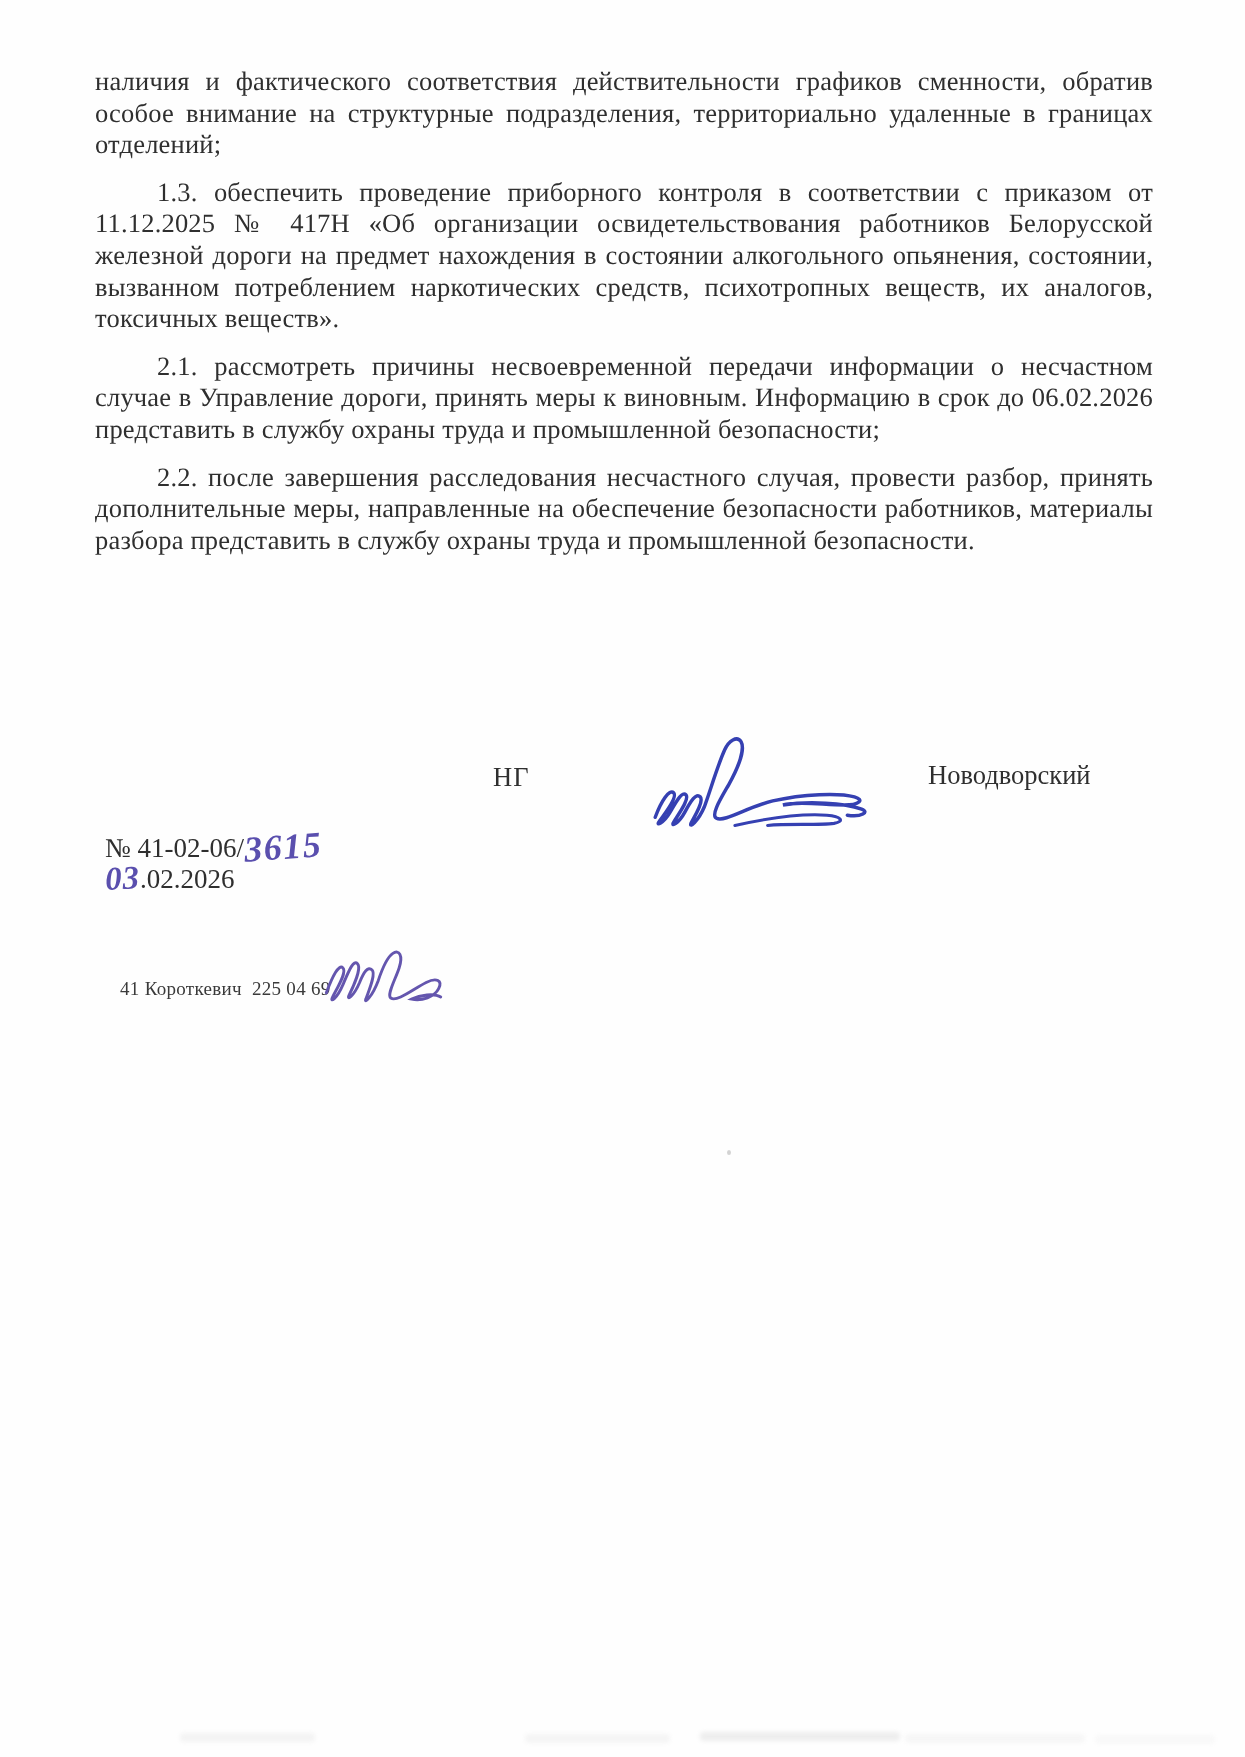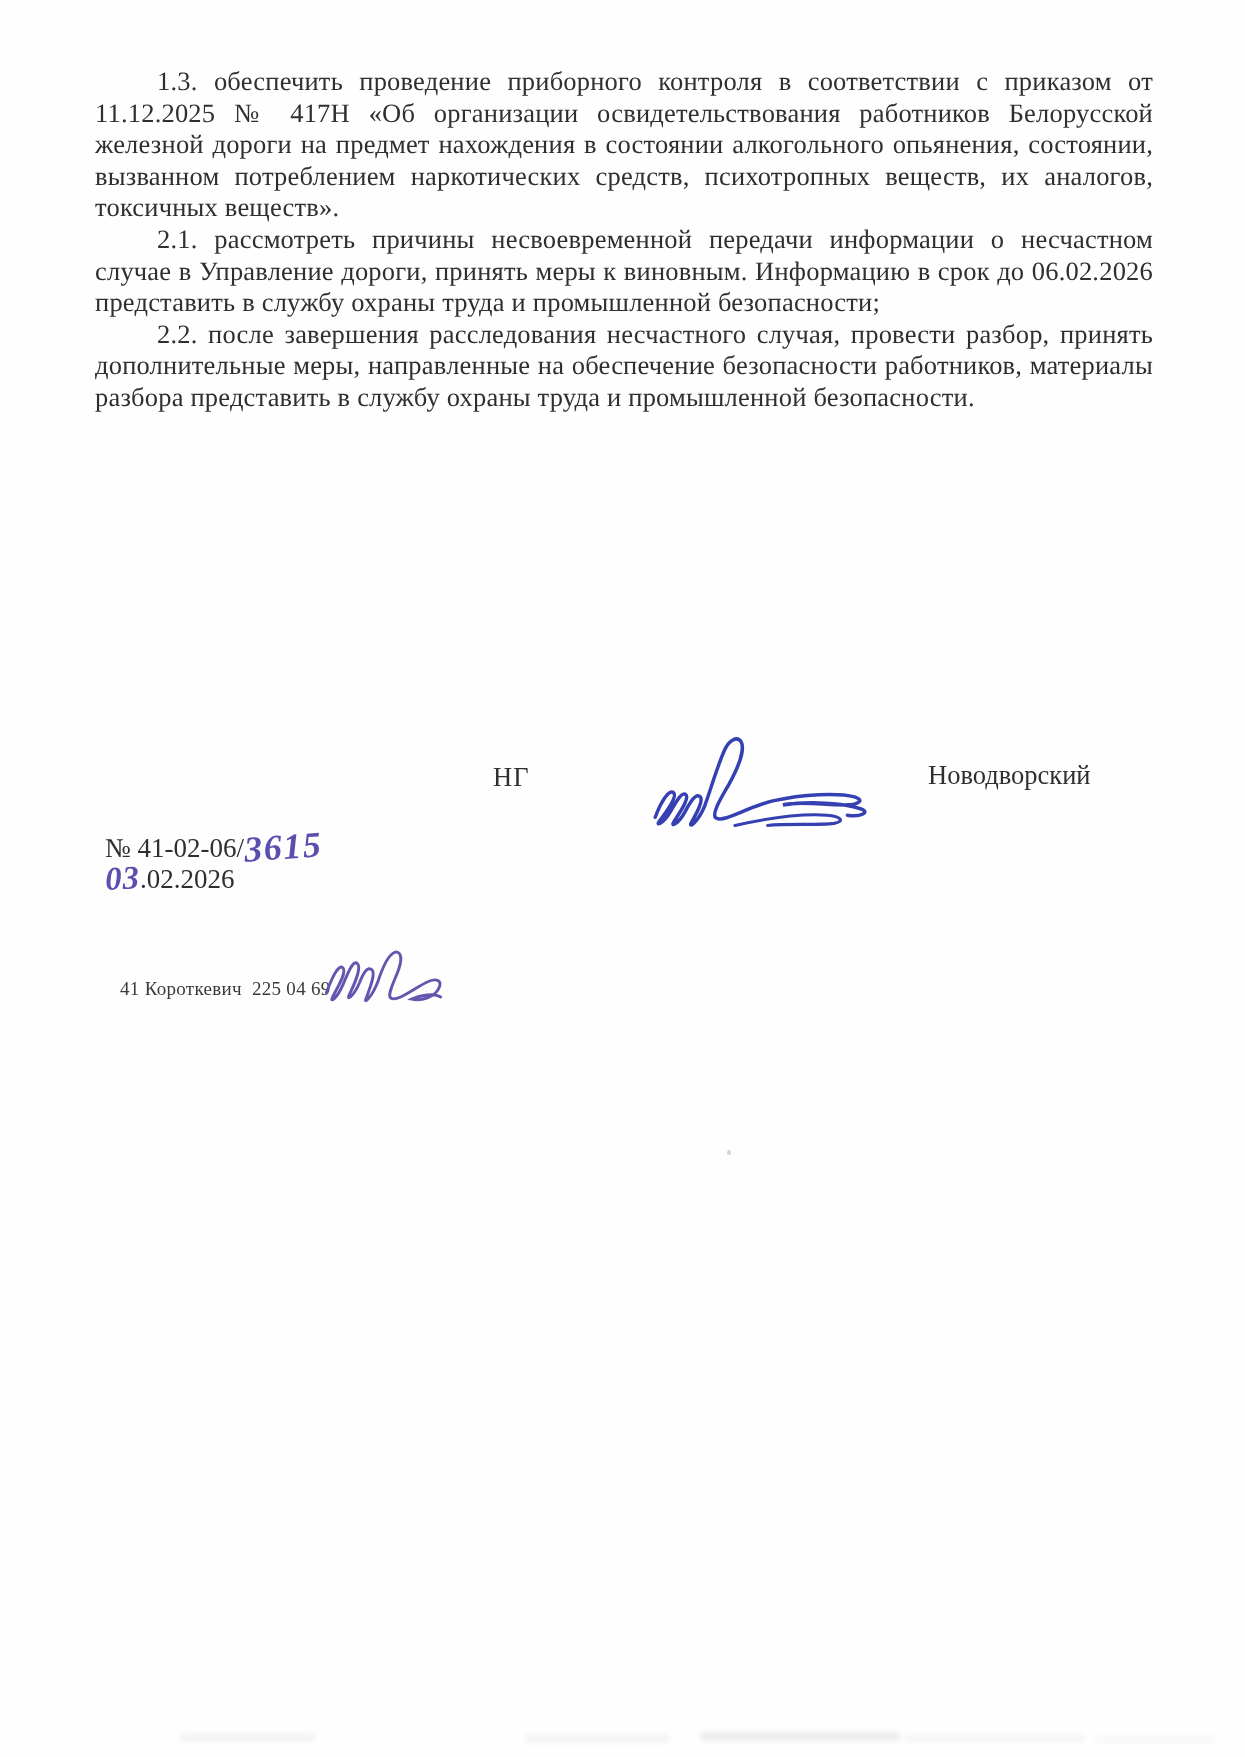--- a/index.html
+++ b/index.html
@@ -24,21 +24,21 @@
     width: 1058px;
     font-size: 26.5px;
     line-height: 31.6px;
     text-align: justify;
     letter-spacing: 0.2px;
   }
   .doc-body p {
     margin: 0;
     text-rendering: geometricPrecision;
   }
-  .doc-body p.indent { text-indent: 62px; }
+  .doc-body p.indent { text-indent: 62px; margin-top: 16px; }
 
   
   .sign-row { position: absolute; left: 0; top: 0; }
   .sign-initials {
     position: absolute;
     left: 493px;
     top: 762px;
     font-size: 26.5px;
     letter-spacing: 1px;
   }
@@ -125,20 +125,21 @@
   .bleed.b3 { left: 700px; top: 1732px; width: 200px; opacity: 0.16; }
   .bleed.b4 { left: 905px; top: 1734px; width: 180px; opacity: 0.07; }
   .bleed.b5 { left: 1095px; top: 1735px; width: 120px; opacity: 0.05; }
 </style>
 </head>
 <body>
 
 <div class="page">
 
   <div class="doc-body">
+    <p>наличия и фактического соответствия действительности графиков сменности, обратив особое внимание на структурные подразделения, территориально удаленные в границах отделений;</p>
     <p class="indent">1.3. обеспечить проведение приборного контроля в соответствии с приказом от 11.12.2025 № 417Н «Об организации освидетельствования работников Белорусской железной дороги на предмет нахождения в состоянии алкогольного опьянения, состоянии, вызванном потреблением наркотических средств, психотропных веществ, их аналогов, токсичных веществ».</p>
     <p class="indent">2.1. рассмотреть причины несвоевременной передачи информации о несчастном случае в Управление дороги, принять меры к виновным. Информацию в срок до 06.02.2026 представить в службу охраны труда и промышленной безопасности;</p>
     <p class="indent">2.2. после завершения расследования несчастного случая, провести разбор, принять дополнительные меры, направленные на обеспечение безопасности работников, материалы разбора представить в службу охраны труда и промышленной безопасности.</p>
   </div>
 
   <div class="sign-row">
     <span class="sign-initials">НГ</span>
 
     <svg class="sign-scribble-main" viewBox="0 0 230 95" fill="none" xmlns="http://www.w3.org/2000/svg">
       <path stroke-width="3.4" stroke-linecap="round" fill="none" d="M10,82 C16,66 24,54 28,58 C32,62 20,78 14,86 C10,91 18,88 24,78

